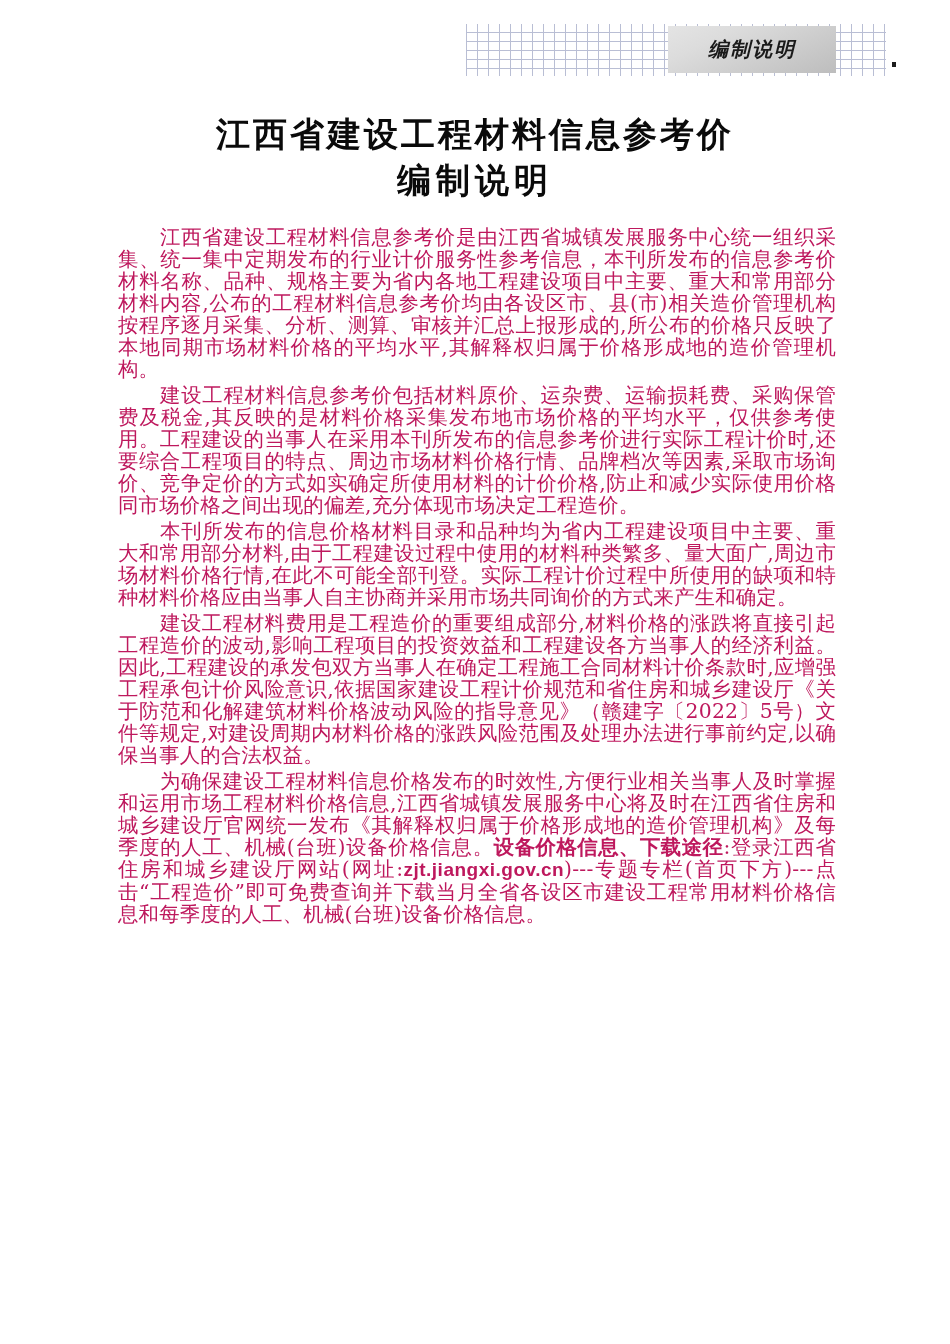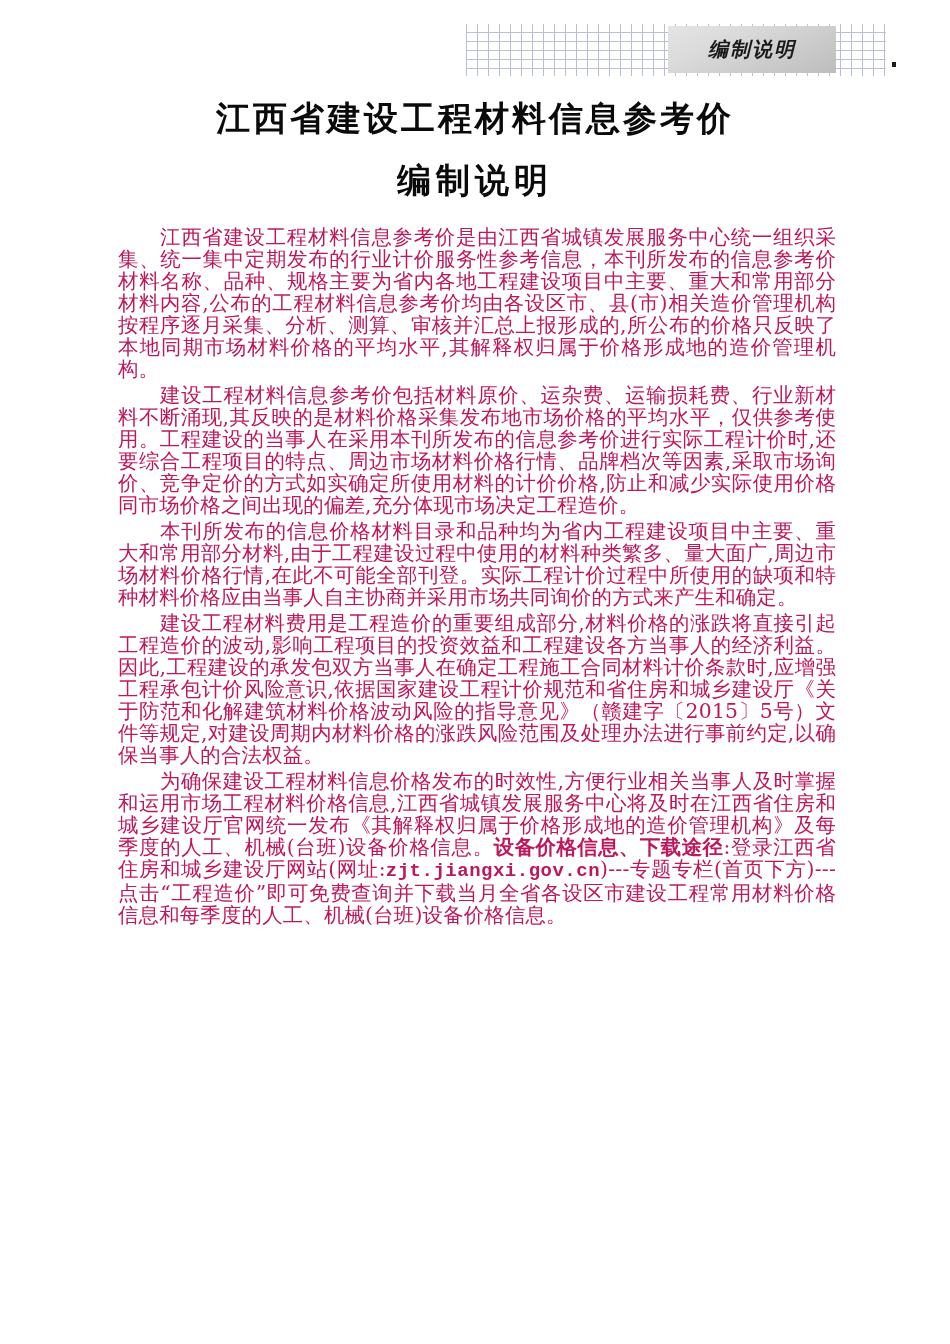--- a/index.html
+++ b/index.html
@@ -74,21 +74,21 @@
     top: 62px;
     width: 4px;
     height: 5px;
     background: #1c1c1c;
   }
 
   
   .doc-title {
     position: absolute;
     left: 0;
-    top: 96px;
+    top: 112px;
     width: 950px;
     text-align: center;
     font-family: "DejaVu Serif", "Liberation Serif", serif;
     font-weight: 700;
     font-size: 34px;
     letter-spacing: 3px;
     color: #0a0a0a;
   }
   .doc-subtitle {
     position: absolute;
@@ -121,21 +121,21 @@
     margin: 4px;
     text-indent: 42px;
     letter-spacing: 0.2px;
     word-break: break-all;
   }
   .para b {
     font-weight: 700;
     letter-spacing: 0;
   }
   .mono-url {
-    font-family: Liberation Mono, monospace;
+    font-family: Liberation Sans, sans-serif;
     font-weight: 700;
     font-size: 19px;
     letter-spacing: 0.5px;
   }
 </style>
 </head>
 <body>
 
 <div class="page">
 
@@ -145,19 +145,19 @@
       <span>编制说明</span>
     </div>
   </div>
   <div class="header-dot"></div>
 
   <div class="doc-title">江西省建设工程材料信息参考价</div>
   <div class="doc-subtitle">编制说明</div>
 
   <div class="body-col">
     <p class="para">江西省建设工程材料信息参考价是由江西省城镇发展服务中心统一组织采集、统一集中定期发布的行业计价服务性参考信息，本刊所发布的信息参考价材料名称、品种、规格主要为省内各地工程建设项目中主要、重大和常用部分材料内容,公布的工程材料信息参考价均由各设区市、县(市)相关造价管理机构按程序逐月采集、分析、测算、审核并汇总上报形成的,所公布的价格只反映了本地同期市场材料价格的平均水平,其解释权归属于价格形成地的造价管理机构。</p>
-    <p class="para">建设工程材料信息参考价包括材料原价、运杂费、运输损耗费、行业新材料不断涌现,其反映的是材料价格采集发布地市场价格的平均水平，仅供参考使用。工程建设的当事人在采用本刊所发布的信息参考价进行实际工程计价时,还要综合工程项目的特点、周边市场材料价格行情、品牌档次等因素,采取市场询价、竞争定价的方式如实确定所使用材料的计价价格,防止和减少实际使用价格同市场价格之间出现的偏差,充分体现市场决定工程造价。</p>
+    <p class="para">建设工程材料信息参考价包括材料原价、运杂费、运输损耗费、采购保管费及税金,其反映的是材料价格采集发布地市场价格的平均水平，仅供参考使用。工程建设的当事人在采用本刊所发布的信息参考价进行实际工程计价时,还要综合工程项目的特点、周边市场材料价格行情、品牌档次等因素,采取市场询价、竞争定价的方式如实确定所使用材料的计价价格,防止和减少实际使用价格同市场价格之间出现的偏差,充分体现市场决定工程造价。</p>
     <p class="para">本刊所发布的信息价格材料目录和品种均为省内工程建设项目中主要、重大和常用部分材料,由于工程建设过程中使用的材料种类繁多、量大面广,周边市场材料价格行情,在此不可能全部刊登。实际工程计价过程中所使用的缺项和特种材料价格应由当事人自主协商并采用市场共同询价的方式来产生和确定。</p>
-    <p class="para">建设工程材料费用是工程造价的重要组成部分,材料价格的涨跌将直接引起工程造价的波动,影响工程项目的投资效益和工程建设各方当事人的经济利益。因此,工程建设的承发包双方当事人在确定工程施工合同材料计价条款时,应增强工程承包计价风险意识,依据国家建设工程计价规范和省住房和城乡建设厅《关于防范和化解建筑材料价格波动风险的指导意见》（赣建字〔2015〕5号）文件等规定,对建设周期内材料价格的涨跌风险范围及处理办法进行事前约定,以确保当事人的合法权益。</p>
+    <p class="para">建设工程材料费用是工程造价的重要组成部分,材料价格的涨跌将直接引起工程造价的波动,影响工程项目的投资效益和工程建设各方当事人的经济利益。因此,工程建设的承发包双方当事人在确定工程施工合同材料计价条款时,应增强工程承包计价风险意识,依据国家建设工程计价规范和省住房和城乡建设厅《关于防范和化解建筑材料价格波动风险的指导意见》（赣建字〔2022〕5号）文件等规定,对建设周期内材料价格的涨跌风险范围及处理办法进行事前约定,以确保当事人的合法权益。</p>
     <p class="para"><span>为确保建设工程材料信息价格发布的时效性,方便行业相关当事人及时掌握和运用市场工程材料价格信息,江西省城镇发展服务中心将及时在江西省住房和城乡建设厅官网统一发布《其解释权归属于价格形成地的造价管理机构》及每季度的人工、机械(台班)设备价格信息。</span><b>设备价格信息、下载途径</b><span>:登录江西省住房和城乡建设厅网站(网址:</span><span class="mono-url">zjt.jiangxi.gov.cn</span><span>)---专题专栏(首页下方)---点击“工程造价”即可免费查询并下载当月全省各设区市建设工程常用材料价格信息和每季度的人工、机械(台班)设备价格信息。</span></p>
   </div>
 
 </div>
 
 </body></html>

